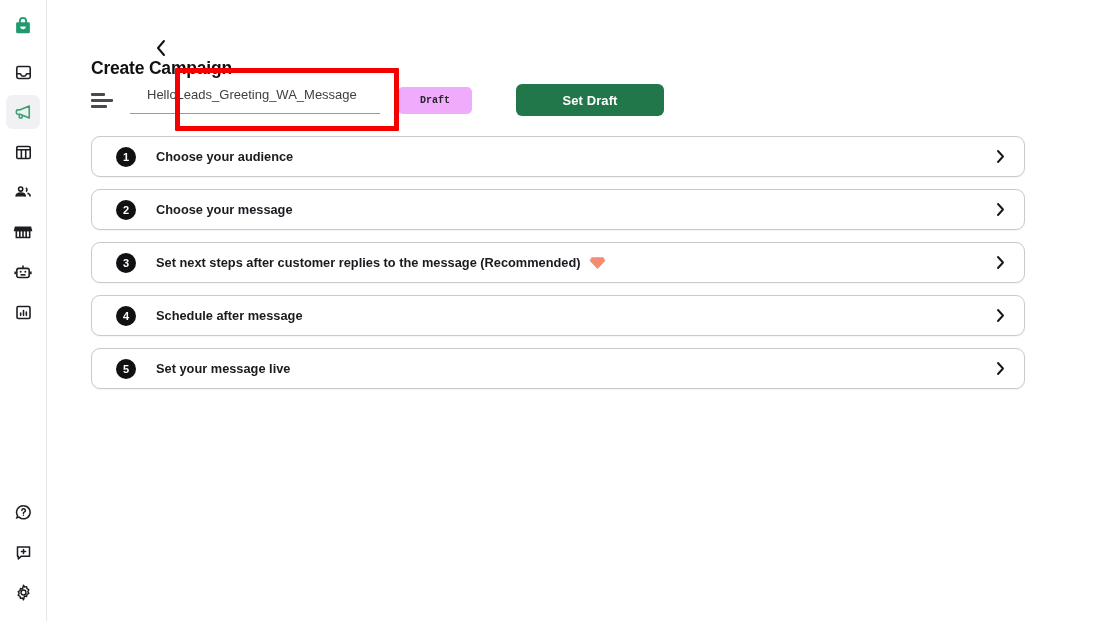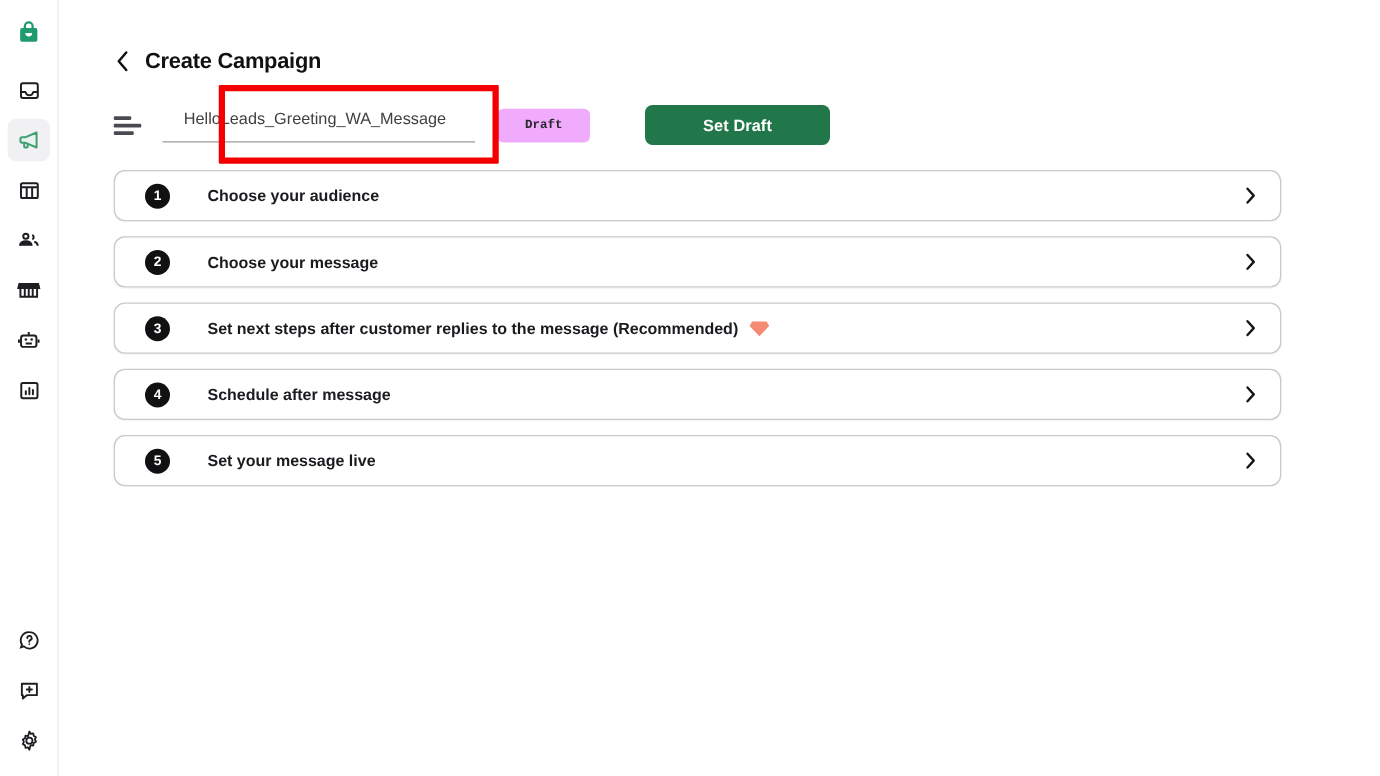--- a/index.html
+++ b/index.html
@@ -65,24 +65,25 @@
   .main {
     flex: 1 1 auto;
     position: relative;
     padding: 0;
     background: #fff;
   }
 
   .page-head {
     display: flex;
     align-items: center;
-    gap: 11px;
+    gap: 0;
     position: absolute;
     left: 44px;
     top: 38px;
+    flex-direction: column;
   }
   .back-chevron {
     width: 14px; height: 20px;
     display: flex; align-items: center; justify-content: center;
     cursor: pointer;
     color: #111;
   }
   .page-title {
     font-size: 17.5px;
     font-weight: bold;
@@ -202,21 +203,21 @@
     background: #111114;
     color: #ffffff;
     font-size: 11px;
     font-weight: bold;
     display: flex;
     align-items: center;
     justify-content: center;
     flex: 0 0 20px;
   }
   .step-label {
-    margin-left: 30px;
+    margin-left: 20px;
     font-size: 12.8px;
     font-weight: bold;
     color: #1a1a1f;
     white-space: nowrap;
   }
   .gem-icon {
     margin-left: 8px;
     display: inline-flex;
     align-items: center;
   }

